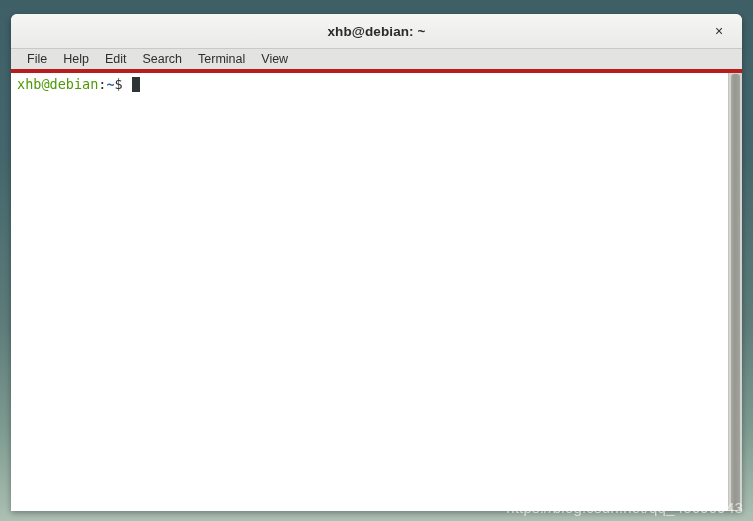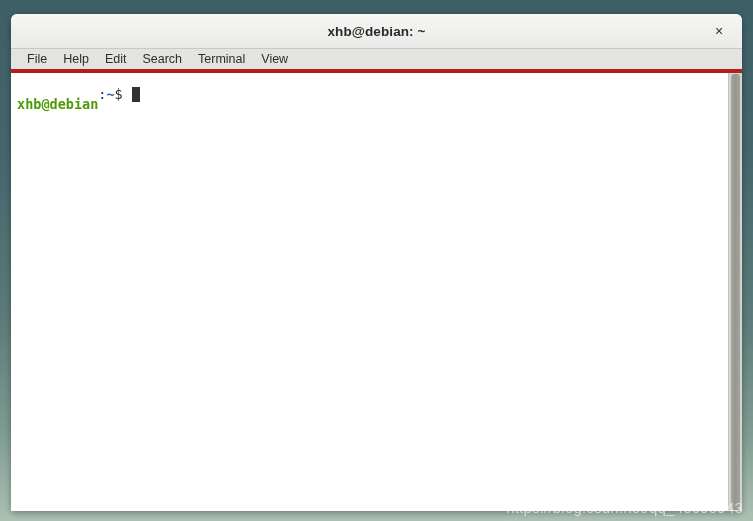--- a/index.html
+++ b/index.html
@@ -112,21 +112,21 @@
     font-size: 13.5px;
     line-height: 17px;
     overflow: hidden;
     position: relative;
   }
   .prompt-line {
     white-space: pre;
     display: flex;
     align-items: center;
   }
-  .p-user  { color: #4e9a06; font-weight: bold; margin-top: 20px; }
+  .p-user  { color: #4e9a06; font-weight: normal; }
   .p-colon { color: #2e2e2e; }
   .p-path  { color: #3465a4; font-weight: bold; }
   .p-dollar{ color: #2e2e2e; }
   .p-space { color: #2e2e2e; }
   #cursor {
     display: inline-block;
     width: 8px;
     height: 15px;
     background: #2f3436;
     vertical-align: middle;

